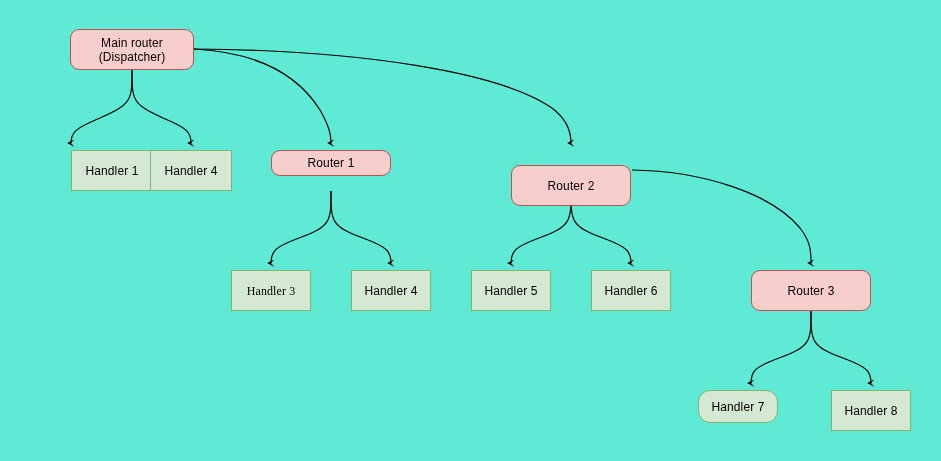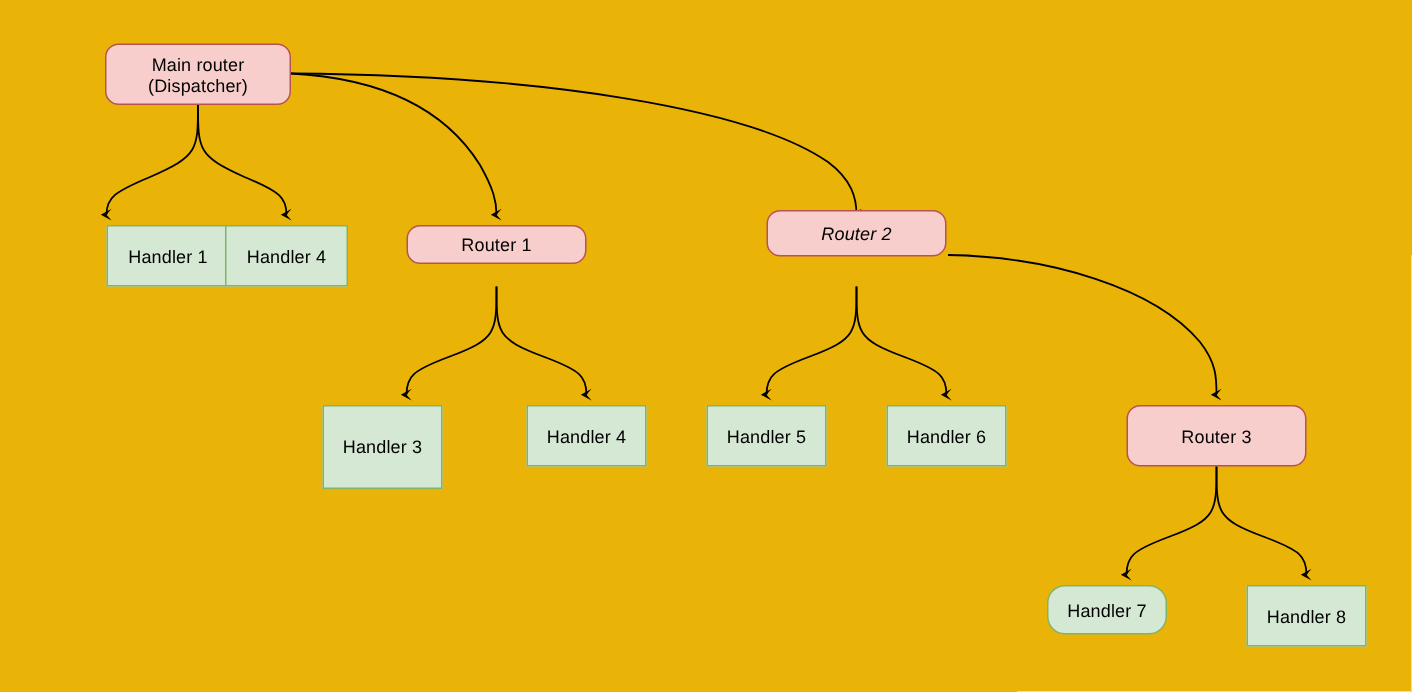--- a/index.html
+++ b/index.html
@@ -7,21 +7,21 @@
     padding: 0;
     background: #ffffff;
   }
   body {
     font-family: "Liberation Sans", sans-serif;
   }
   #canvas {
     position: relative;
     width: 941px;
     height: 461px;
-    background: #eab308;
+    background: #5eead4;
     overflow: hidden;
   }
   #edges {
     position: absolute;
     left: 0;
     top: 0;
     width: 941px;
     height: 461px;
     pointer-events: none;
   }
@@ -79,22 +79,22 @@
         <path d="M 811,311 C 811,342 811,346 843,358 C 867,367 871,371 871,383" fill="none" stroke="#000000" stroke-width="1.2" marker-end="url(#arrowhead)"></path>
       </g>
   </svg>
 
   <div id="nodes">
       <div class="node router" style="left: 70px; top: 29px; width: 124px; height: 41px;"><span class="node-label">Main router
 (Dispatcher)</span></div>
       <div class="node handler" style="left: 30px; top: 150px; width: 82px; height: 41px; margin-left: 41px;"><span class="node-label">Handler 1</span></div>
       <div class="node handler" style="left: 150px; top: 150px; width: 82px; height: 41px;"><span class="node-label">Handler 4</span></div>
       <div class="node router" style="left: 271px; top: 150px; width: 120px; height: 26px;"><span class="node-label">Router 1</span></div>
-      <div class="node router" style="left: 511px; top: 140px; width: 120px; height: 31px; font-style: italic;"><span class="node-label">Router 2</span></div>
-      <div class="node handler" style="left: 215px; top: 270px; width: 80px; height: 56px;"><span class="node-label">Handler 3</span></div>
+      <div class="node router" style="left: 511px; top: 165px; width: 120px; height: 41px;"><span class="node-label">Router 2</span></div>
+      <div class="node handler" style="left: 231px; top: 270px; width: 80px; height: 41px; font-family: Liberation Serif, serif;"><span class="node-label">Handler 3</span></div>
       <div class="node handler" style="left: 351px; top: 270px; width: 80px; height: 41px;"><span class="node-label">Handler 4</span></div>
       <div class="node handler" style="left: 471px; top: 270px; width: 80px; height: 41px;"><span class="node-label">Handler 5</span></div>
       <div class="node handler" style="left: 591px; top: 270px; width: 80px; height: 41px;"><span class="node-label">Handler 6</span></div>
       <div class="node router" style="left: 751px; top: 270px; width: 120px; height: 41px;"><span class="node-label">Router 3</span></div>
       <div class="node handler" style="left: 698px; top: 390px; width: 80px; height: 33px; border-radius: 12px;"><span class="node-label">Handler 7</span></div>
       <div class="node handler" style="left: 831px; top: 390px; width: 80px; height: 41px;"><span class="node-label">Handler 8</span></div>
     </div>
 
 </div>
 

